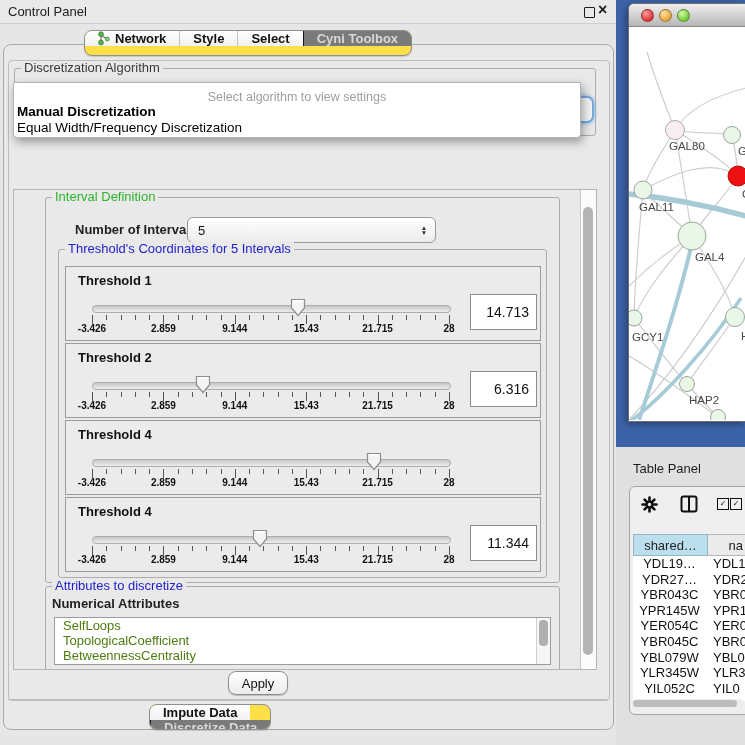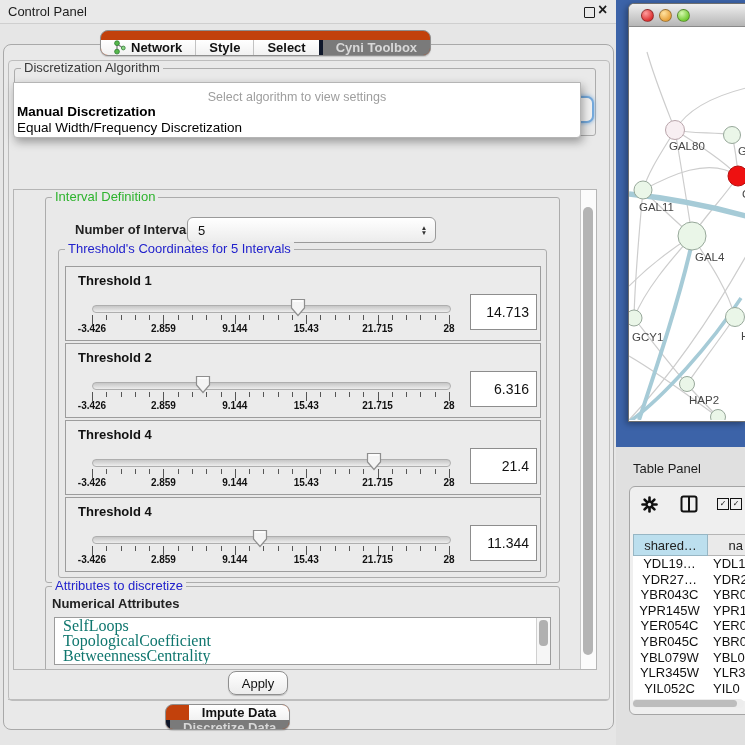--- a/index.html
+++ b/index.html
@@ -7,26 +7,26 @@
          font-family:"Liberation Sans","DejaVu Sans",sans-serif;color:#222;}
   .abs{position:absolute;}
   
   #cp-titlebar{left:0;top:0;width:616px;height:23px;background:#e9e9e9;border-bottom:1px solid #cfcfcf;}
   #cp-title{left:8px;top:4px;font-size:13px;color:#1c1c1c;}
   #cp-float{left:584px;top:7px;width:9px;height:9px;border:1.6px solid #1c1c1c;border-radius:1px;}
   #cp-close{left:598px;top:1px;font-size:16px;font-weight:bold;color:#1c1c1c;}
   #cp-outer{left:3px;top:44px;width:609px;height:684px;border:1px solid #a9a9a9;border-radius:8px;background:#e9e9e9;}
   #cp-inner{left:8px;top:60px;width:600px;height:639px;border:1px solid #bdbdbd;border-radius:4px;background:#e9e9e9;}
   
-  .tabstrip{display:flex;align-items:flex-end;height:24px;border:1px solid #8f8f8f;border-radius:8px;
-            overflow:hidden;background:#c2410c;box-shadow:0 1px 1px rgba(0,0,0,.15);margin-left:16px;}
+  .tabstrip{display:flex;align-items:flex-start;height:24px;border:1px solid #8f8f8f;border-radius:8px;
+            overflow:hidden;background:#fde047;box-shadow:0 1px 1px rgba(0,0,0,.15);}
   .tab{display:flex;align-items:center;gap:5px;padding:0 13px;font-size:13px;font-weight:bold;color:#111;
        background:linear-gradient(#ffffff,#f1f1f1);white-space:nowrap;}
   .tab + .tab{border-left:1px solid #c2c2c2;}
-  .tab.sel{background:#7a7a7a;color:#d8d8d8;border-left:4px solid #0f172a;}
+  .tab.sel{background:#7a7a7a;color:#d8d8d8;border-left:1px solid #0f172a;}
   #top-tabs{left:84px;top:30px;}
   #bottom-tabs{left:149px;top:704px;flex-direction:column;}
   
   .group{position:absolute;border:1px solid #acacac;border-radius:3px;}
   .gtitle{position:absolute;top:-8px;left:6px;font-size:13px;background:#e9e9e9;padding:0 3px;line-height:14px;}
   .green{color:#2db32d;} .blue{color:#2222cc;} .dark{color:#3a3a3a;}
   
   .combo{position:absolute;border:1px solid #9a9a9a;border-radius:6px;background:linear-gradient(#ffffff,#ececec);
          display:flex;align-items:center;font-size:13px;box-shadow:inset 0 1px 0 #fff;}
   .combo .val{flex:1;padding:0 10px;color:#111;}
@@ -50,21 +50,21 @@
   .track{position:absolute;left:26px;top:38px;width:357px;height:6px;border:1px solid #aeaeae;border-radius:4px;
          background:linear-gradient(#c6c6c6,#ededed);}
   .tick{position:absolute;width:1px;background:#555;}
   .ticklab{position:absolute;top:56px;width:64px;margin-left:-32px;text-align:center;
            font-size:10px;font-weight:bold;color:#111;}
   .thumb{position:absolute;top:31px;}
   .valbox{position:absolute;left:404px;top:27px;width:58px;height:34px;background:#fff;border:1px solid #8d8d8d;
           display:flex;align-items:center;justify-content:flex-end;padding-right:7px;font-size:14px;color:#111;}
   
   #attr-list{left:8px;top:30px;width:495px;height:46px;background:#fff;border:1px solid #9c9c9c;overflow:hidden;}
-  #attr-list .item{padding:0 8px;font-size:16px;line-height:15px;color:#0f766e;white-space:nowrap;font-family:Liberation Serif, serif;}
+  #attr-list .item{padding:0 8px;font-size:13px;line-height:15px;color:#4d7c0f;white-space:nowrap;}
   #attr-scroll{position:absolute;top:0;right:0;width:13px;height:100%;background:#f6f6f6;border-left:1px solid #d0d0d0;}
   #attr-thumb{position:absolute;top:2px;left:2px;width:9px;height:26px;background:#b0b0b0;border-radius:4px;}
   
   #apply-btn{left:228px;top:671px;width:58px;height:22px;border:1px solid #8f8f8f;border-radius:8px;
              background:linear-gradient(#ffffff,#ececec);font-size:13px;color:#111;
              display:flex;align-items:center;justify-content:center;box-shadow:0 1px 1px rgba(0,0,0,.2);}
   #inner-bottom-line{left:8px;top:699px;width:600px;height:1px;background:#bdbdbd;}
   
   #desktop{left:616px;top:0;width:129px;height:447px;background:#3c63a8;}
   #netwin{left:628px;top:3px;width:117px;height:417px;border:1px solid #6e6e6e;border-right:none;border-radius:6px 0 0 0;
@@ -269,21 +269,20 @@
               <div class="ticklab" style="left: 26px;">-3.426</div>
               <div class="ticklab" style="left: 97.4px;">2.859</div>
               <div class="ticklab" style="left: 168.8px;">9.144</div>
               <div class="ticklab" style="left: 240.2px;">15.43</div>
               <div class="ticklab" style="left: 311.6px;">21.715</div>
               <div class="ticklab" style="left: 383px;">28</div>
               <div class="thumb" style="left: 300.024px;"><svg width="16" height="19" viewBox="0 0 16 19">
                   <path d="M1.5 1.5 h13 v8.5 l-6.5 7.5 l-6.5 -7.5 z" fill="#f4f4f4" stroke="#8e8e8e" stroke-width="1.2"></path>
                   <path d="M3 3 h10" stroke="#ffffff" stroke-width="1.5"></path>
                 </svg></div>
-              <div class="valbox">21.4</div>
             </div>
             <div class="th-box" style="top: 247px;">
               <div class="th-label">Threshold 4</div>
               <div class="track"></div>
               <div class="tick" style="left: 26px; top: 48px; height: 9px;"></div>
               <div class="tick" style="left: 40.28px; top: 48px; height: 5px;"></div>
               <div class="tick" style="left: 54.56px; top: 48px; height: 5px;"></div>
               <div class="tick" style="left: 68.84px; top: 48px; height: 5px;"></div>
               <div class="tick" style="left: 83.12px; top: 48px; height: 5px;"></div>
               <div class="tick" style="left: 97.4px; top: 48px; height: 9px;"></div>

